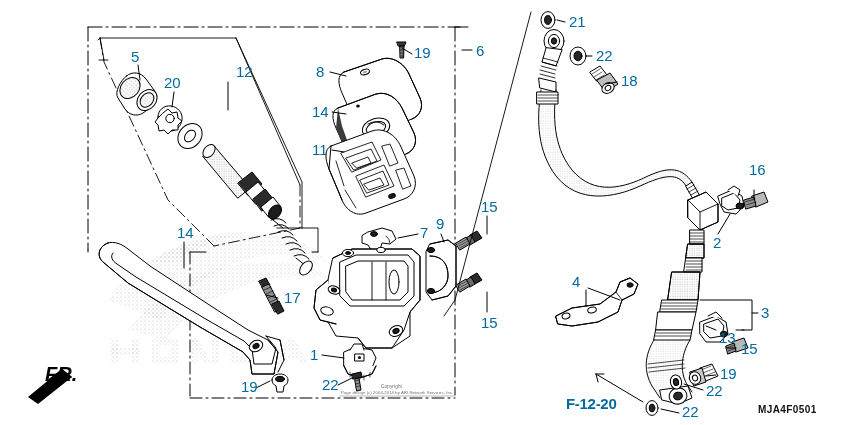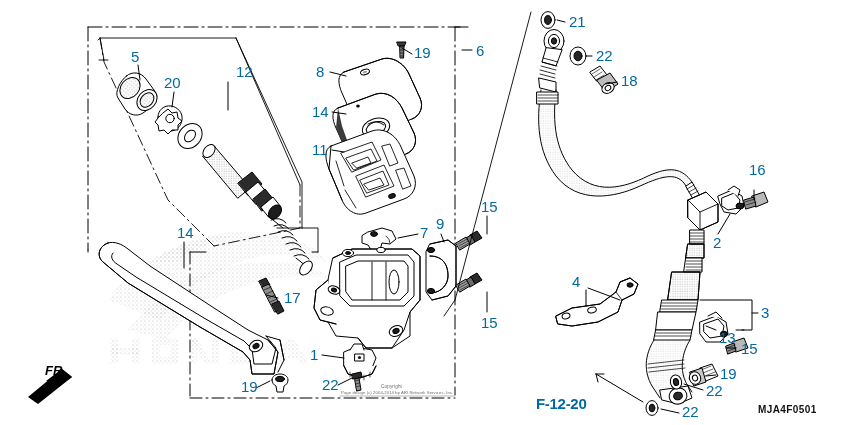--- a/index.html
+++ b/index.html
@@ -4,21 +4,21 @@
 <style>
   html,body{margin:0;padding:0;background:#ffffff;}
   body{font-family:"Liberation Sans",sans-serif;}
   #stage{position:relative;width:850px;height:425px;background:#fff;overflow:hidden;}
   #stage svg{position:absolute;top:0;left:0;}
   .lbl{position:absolute;font-family:"Liberation Sans",sans-serif;font-size:15px;font-weight:400;color:#0369a1;line-height:1;white-space:nowrap;}
   .lbl-bold{font-weight:700;}
   .tiny{font-size:4.2px;color:#6d6d6d;letter-spacing:.1px;}
   .tiny2{font-size:4.6px;color:#6d6d6d;letter-spacing:.15px;}
   .pid{position:absolute;font-size:10px;font-weight:700;color:#111;letter-spacing:.4px;}
-  .fr{position:absolute;font-size:13px;font-weight:700;font-style:italic;color:#000;}
+  .fr{position:absolute;font-size:20px;font-weight:700;font-style:italic;color:#000;}
 </style>
 </head>
 <body>
 
 <div id="stage">
 
   <svg width="850" height="425" viewBox="0 0 850 425">
     <defs>
       <pattern id="dotshade" width="3" height="3" patternUnits="userSpaceOnUse">
         <circle cx="1" cy="1" r="0.62" fill="#8d8d8d"></circle>
@@ -498,20 +498,20 @@
   <div class="lbl" style="left:572px;top:274px;">4</div>
   <div class="lbl" style="left:761px;top:305px;">3</div>
   <div class="lbl" style="left:719px;top:330px;">13</div>
   <div class="lbl" style="left:741px;top:341px;">15</div>
   <div class="lbl" style="left:720px;top:366px;">19</div>
   <div class="lbl" style="left:706px;top:383px;">22</div>
   <div class="lbl" style="left:682px;top:404px;">22</div>
 
   <div class="fr" style="left:45px;top:363px;">FR.</div>
 
-  <div class="lbl lbl-bold" style="left:536px;top:396px;letter-spacing:-.3px;">F-12-20</div>
+  <div class="lbl lbl-bold" style="left:566px;top:396px;letter-spacing:-.3px;">F-12-20</div>
 
   <div class="pid" style="left:758px;top:404px;">MJA4F0501</div>
 
   <div class="tiny2" style="position:absolute;left:381px;top:384px;">Copyright</div>
   <div class="tiny" style="position:absolute;left:341px;top:390px;">Page design (c) 2004-2014 by ARI Network Services, Inc.</div>
 
 </div>
 
 </body></html>

